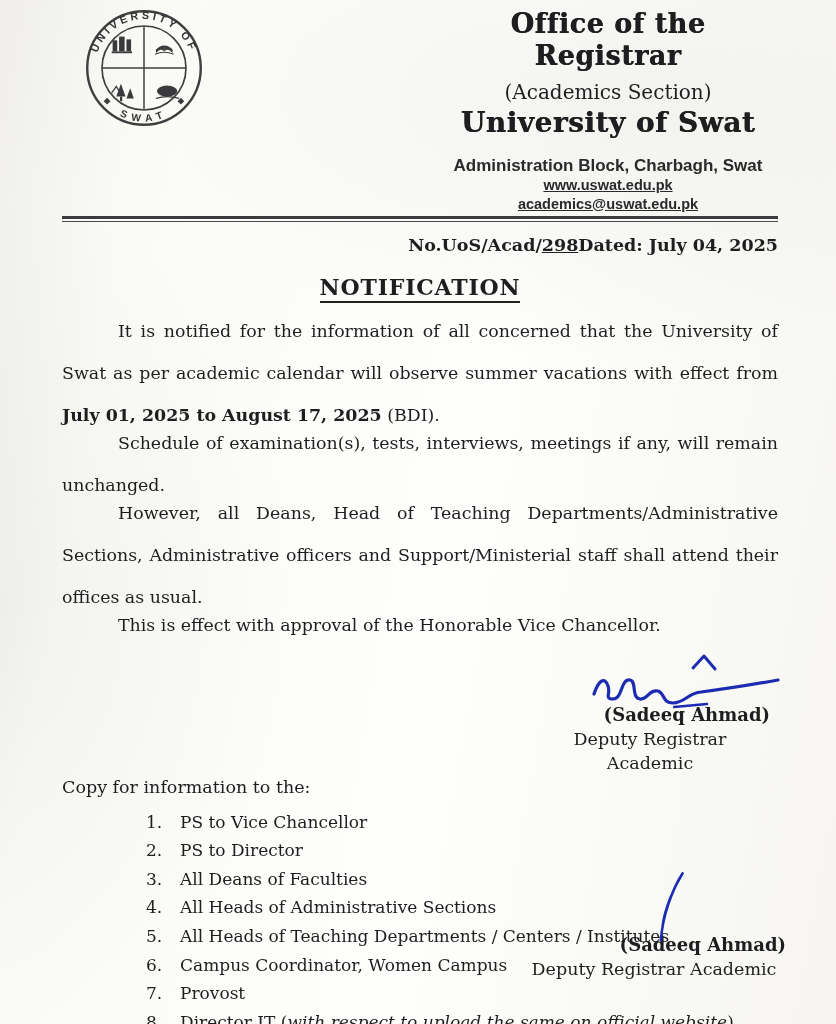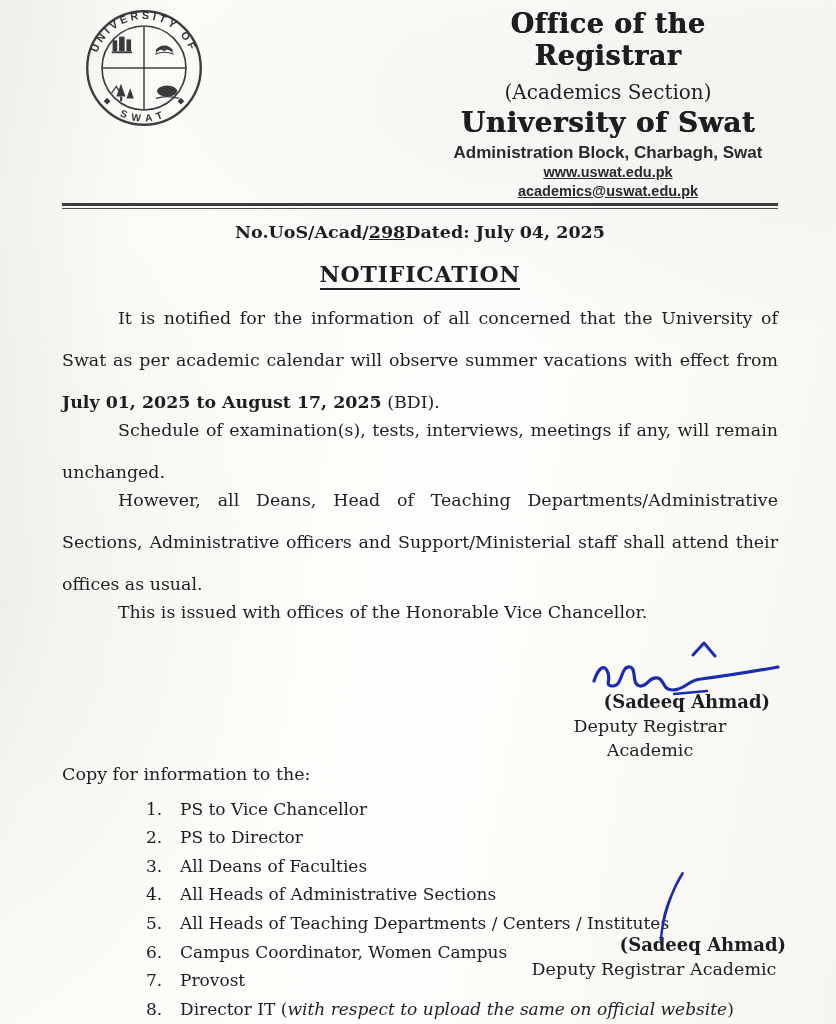--- a/index.html
+++ b/index.html
@@ -17,26 +17,26 @@
       radial-gradient(ellipse 500px 700px at 0% 60%, rgba(170,168,160,0.10), transparent 60%),
       linear-gradient(100deg,#efeeea 0%,#fafaf7 16%,#fefefc 55%,#f6f5f1 100%);
   }
   
   .hdr{display:flex;align-items:flex-start;}
   .seal{margin-left:22px;flex:0 0 auto;}
   .hdr-right{margin-left:auto;width:340px;text-align:center;line-height:1.18;}
   .h-office{font-size:27px;font-weight:bold;letter-spacing:.5px;text-shadow:.4px 0 0 currentColor;}
   .h-section{font-size:20px;font-weight:normal;margin-top:9px;}
   .h-univ{font-size:28px;font-weight:bold;letter-spacing:.5px;margin-top:2px;text-shadow:.4px 0 0 currentColor;}
-  .h-addr{font-family:"Liberation Sans",sans-serif;font-size:17px;font-weight:bold;margin-top:4px;color:#2a2a2c;}
+  .h-addr{font-family:"Liberation Sans",sans-serif;font-size:17px;font-weight:bold;margin-top:17px;color:#2a2a2c;}
   .h-web,.h-mail{font-family:"Liberation Sans",sans-serif;font-size:14.5px;font-weight:bold;
     text-align:center;text-decoration:underline;color:#2a2a2c;margin-top:1px;}
   .rule{margin-top:3px;height:2px;border-top:3px solid #3c3c3e;border-bottom:1.5px solid #4a4a4c;}
   
-  .refrow{display:flex;justify-content:center;margin-top:13px;font-size:17.5px;font-weight:600;}
+  .refrow{display:flex;justify-content:flex-end;margin-top:13px;font-size:17.5px;font-weight:600;}
   .refnum{font-weight:bold;text-decoration:underline;}
   
   .title-wrap{text-align:center;margin-top:19px;}
   .doc-title{display:inline-block;font-size:22px;font-weight:bold;letter-spacing:.8px;
     border-bottom:2.5px solid #222;padding-bottom:1px;}
   
   .bodytext{margin-top:7px;font-size:17.4px;}
   .bodytext p{margin:0 0 -14px 0;line-height:42px;text-align:justify;text-indent:56px;}
   .bodytext p.last{margin-bottom:0;}
   
@@ -125,21 +125,21 @@
   </div>
 
   <div class="title-wrap">
     <span class="doc-title">NOTIFICATION</span>
   </div>
 
   <div class="bodytext">
     <p><span>It is notified for the information of all concerned that the University of Swat as per academic calendar will observe summer vacations with effect from </span><b>July 01, 2025 to August 17, 2025</b><span> (BDI).</span></p>
     <p>Schedule of examination(s), tests, interviews, meetings if any, will remain unchanged.</p>
     <p>However, all Deans, Head of Teaching Departments/Administrative Sections, Administrative officers and Support/Ministerial staff shall attend their offices as usual.</p>
-    <p class="last">This is issued with offices of the Honorable Vice Chancellor.</p>
+    <p class="last">This is effect with approval of the Honorable Vice Chancellor.</p>
   </div>
 
   <div class="sig1">
     <svg width="212" height="62" viewBox="0 0 212 62">
       <path class="sigblue" stroke-width="3.2" d="M20,46 C25,31 31,29 34,38 C37,45 30,51 39,51 C49,51 46,31 56,32 C63,33 57,50 66,51 C74,52 75,41 84,43 C91,45 88,55 99,55 C111,55 114,45 127,44 C151,41 176,37 204,32"></path>
       <path class="sigblue" stroke-width="3" d="M119,20 L130,8 L141,21"></path>
       <path class="sigblue" stroke-width="2.4" d="M100,59 L133,56"></path>
     </svg>
     <div class="signame">(Sadeeq Ahmad)</div>
     <div class="sigtitle">Deputy Registrar Academic</div>

